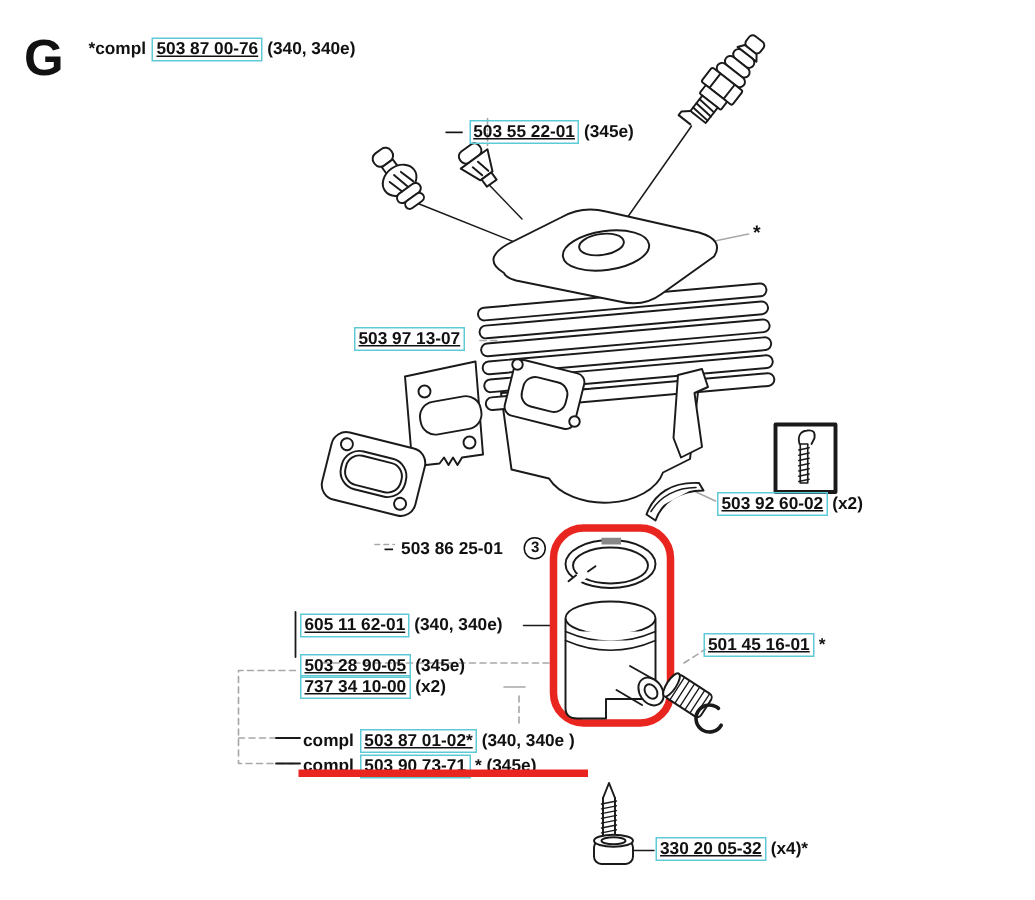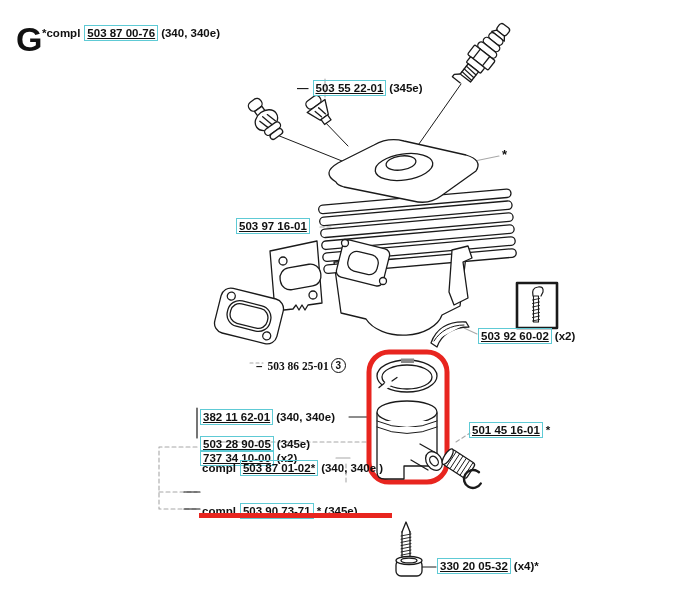--- a/index.html
+++ b/index.html
@@ -3,21 +3,21 @@
 <meta charset="utf-8">
 <style>
   html,body{margin:0;padding:0;background:#fff;}
   .canvas{position:relative;width:690px;height:600px;background:#fff;overflow:hidden;
           font-family:"Liberation Sans",sans-serif;}
   .art{position:absolute;left:0;top:0;}
   .lbl{position:absolute;font-weight:bold;font-size:11.5px;line-height:14px;color:#111;
        white-space:nowrap;}
   .pn{display:inline-block;border:1.6px solid var(--hl,#5ecad5);padding:0 2px;
       text-decoration:underline;margin-right:3px;}
-  .pn-plain{display:inline-block;padding:0 1px;margin-right:1px;font-family:Liberation Serif, serif;}
+  .pn-plain{display:inline-block;padding:0 1px;margin-right:13px;}
   .pre{margin-right:4px;}
   .g-letter{position:absolute;left:16px;top:20px;font-size:34px;font-weight:bold;
             letter-spacing:-1px;color:#111;}
   .qty{display:inline-block;width:13px;height:13px;border:1.4px solid #111;border-radius:50%;
        font-size:10px;line-height:13px;text-align:center;vertical-align:1px;}
   .redline{position:absolute;left:199px;top:513px;width:193px;height:4.5px;
            background:var(--red,#e8251f);}
   .red-stroke{stroke:var(--red,#e8251f);}
   .fn{position:absolute;font-weight:bold;font-size:13px;color:#111;}
 </style>
@@ -192,48 +192,48 @@
         <line x1="401" y1="558.4" x2="411" y2="556.4" stroke-width="0.9"></line>
         <rect x="396" y="560" width="26" height="16" rx="5"></rect>
         <ellipse cx="409" cy="560.5" rx="13" ry="4"></ellipse>
         <ellipse cx="409" cy="560.5" rx="8" ry="2.4"></ellipse>
       </g>
     </g>
   </svg>
 
   <div class="g-letter">G</div>
 
-  <div class="lbl" style="left:42px;top:25px">
+  <div class="lbl" style="left:59px;top:25px">
     <span class="pre">*compl</span><span class="pn">503 87 00-76</span><span>(340, 340e)</span>
   </div>
   <div class="lbl" style="left:297px;top:80px">
     <span class="pre">—</span><span class="pn">503 55 22-01</span><span>(345e)</span>
   </div>
   <div class="lbl" style="left:236px;top:218px">
-    <span class="pn">503 97 16-01</span>
+    <span class="pn">503 97 13-07</span>
   </div>
   <div class="lbl" style="left:478px;top:328px">
     <span class="pn">503 92 60-02</span><span>(x2)</span>
   </div>
   <div class="lbl" style="left:256px;top:358px">
     <span class="pre">–</span><span class="pn-plain">503 86 25-01</span><span class="qty">3</span>
   </div>
   <div class="lbl" style="left:200px;top:409px">
-    <span class="pn">382 11 62-01</span><span>(340, 340e)</span>
+    <span class="pn">605 11 62-01</span><span>(340, 340e)</span>
   </div>
   <div class="lbl" style="left:200px;top:436px">
     <span class="pn">503 28 90-05</span><span>(345e)</span>
   </div>
   <div class="lbl" style="left:200px;top:450px">
     <span class="pn">737 34 10-00</span><span>(x2)</span>
   </div>
   <div class="lbl" style="left:469px;top:422px">
     <span class="pn">501 45 16-01</span><span>*</span>
   </div>
-  <div class="lbl" style="left:202px;top:460px">
+  <div class="lbl" style="left:202px;top:486px">
     <span class="pre">compl</span><span class="pn">503 87 01-02*</span><span>(340, 340e )</span>
   </div>
   <div class="lbl" style="left:202px;top:503px">
     <span class="pre">compl</span><span class="pn">503 90 73-71</span><span>* (345e)</span>
   </div>
   <div class="lbl" style="left:437px;top:558px">
     <span class="pn">330 20 05-32</span><span>(x4)*</span>
   </div>
   <div class="fn" style="left:502px;top:147px">*</div>
 

